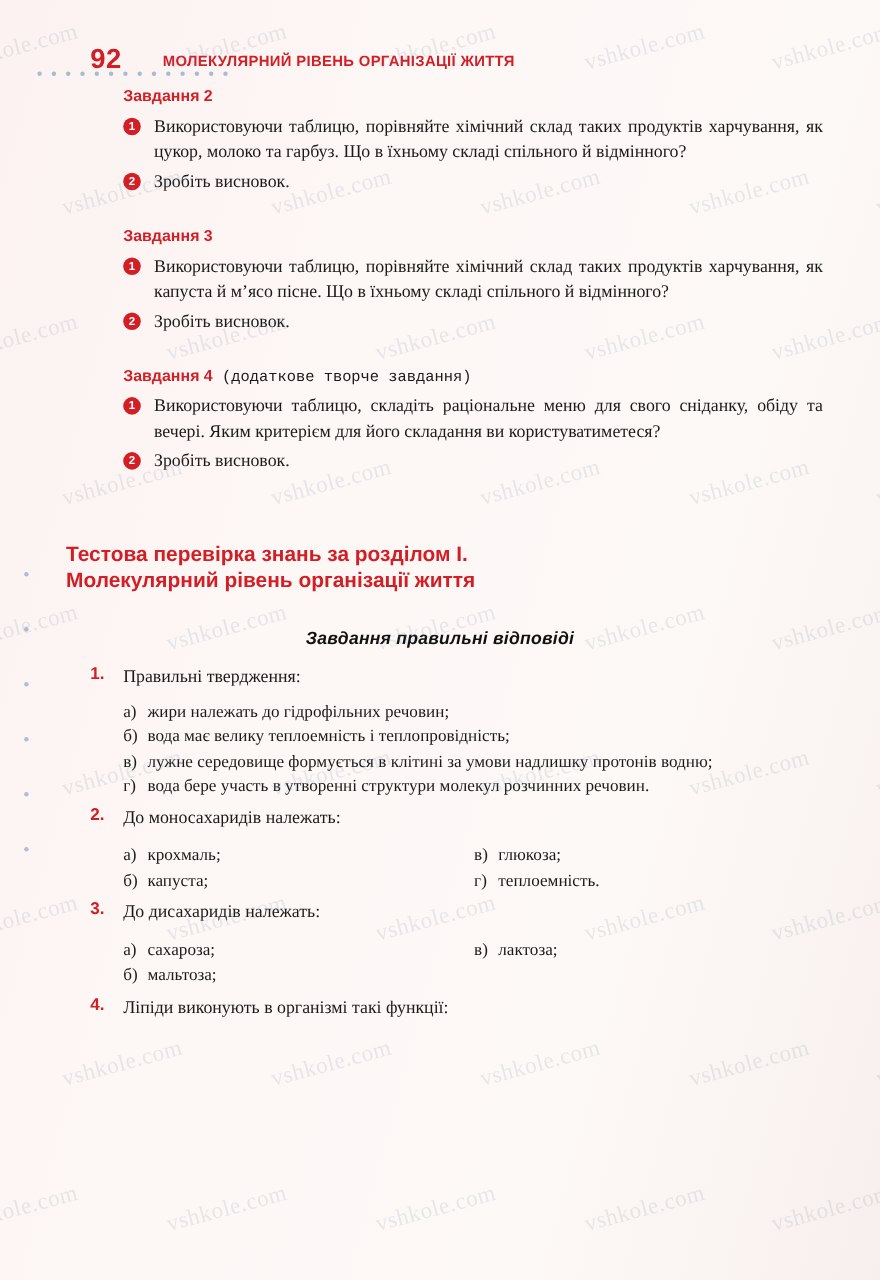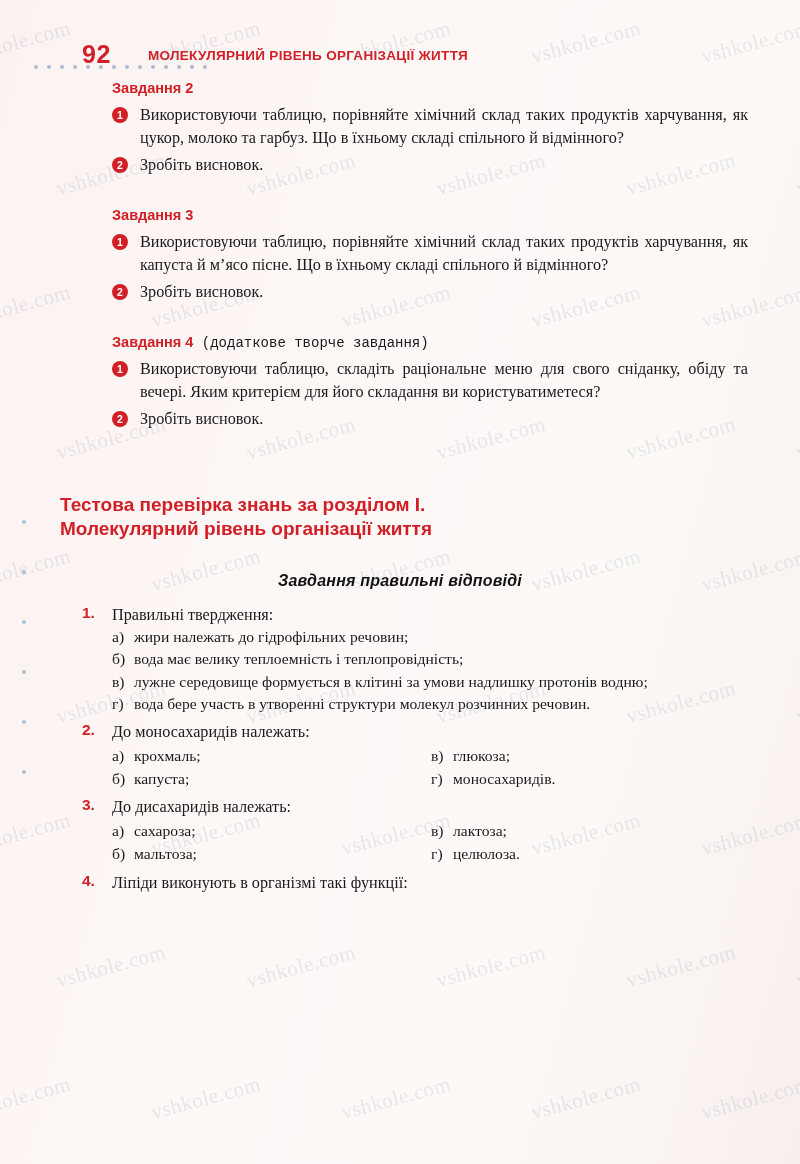--- a/index.html
+++ b/index.html
@@ -200,21 +200,21 @@
     flex-wrap: wrap;
   }
   .opts-grid .opt {
     width: 50%;
     box-sizing: border-box;
     font-size: 15.6px;
     line-height: 1.5;
     padding-left: 22px;
   }
   .opts-grid .opt .lbl { display: inline-block; width: 22px; margin-left: -22px; }
-  .q-body { margin-top: 0; }
+  .q-body { margin-top: 11px; }
 </style>
 </head>
 <body>
 
 <div class="page">
 
   <div class="header">
     <div class="page-number">92</div>
     <div class="header-title">МОЛЕКУЛЯРНИЙ РІВЕНЬ ОРГАНІЗАЦІЇ ЖИТТЯ</div>
   </div>
@@ -310,32 +310,31 @@
       </div>
     </div>
 
     <div class="q">
       <div class="q-num">2.</div>
       <div class="q-text">До моносахаридів належать:</div>
       <div class="q-body opts-grid">
         <div class="opt"><span class="lbl">а)</span><span>крохмаль;</span></div>
         <div class="opt"><span class="lbl">в)</span><span>глюкоза;</span></div>
         <div class="opt"><span class="lbl">б)</span><span>капуста;</span></div>
-        <div class="opt"><span class="lbl">г)</span><span>моносахаридів.</span></div>
+        <div class="opt"><span class="lbl">г)</span><span>теплоемність.</span></div>
       </div>
     </div>
 
     <div class="q">
       <div class="q-num">3.</div>
       <div class="q-text">До дисахаридів належать:</div>
       <div class="q-body opts-grid">
         <div class="opt"><span class="lbl">а)</span><span>сахароза;</span></div>
         <div class="opt"><span class="lbl">в)</span><span>лактоза;</span></div>
         <div class="opt"><span class="lbl">б)</span><span>мальтоза;</span></div>
-        <div class="opt"><span class="lbl">г)</span><span>целюлоза.</span></div>
       </div>
     </div>
 
     <div class="q">
       <div class="q-num">4.</div>
       <div class="q-text">Ліпіди виконують в організмі такі функції:</div>
     </div>
 
   </div>
 

